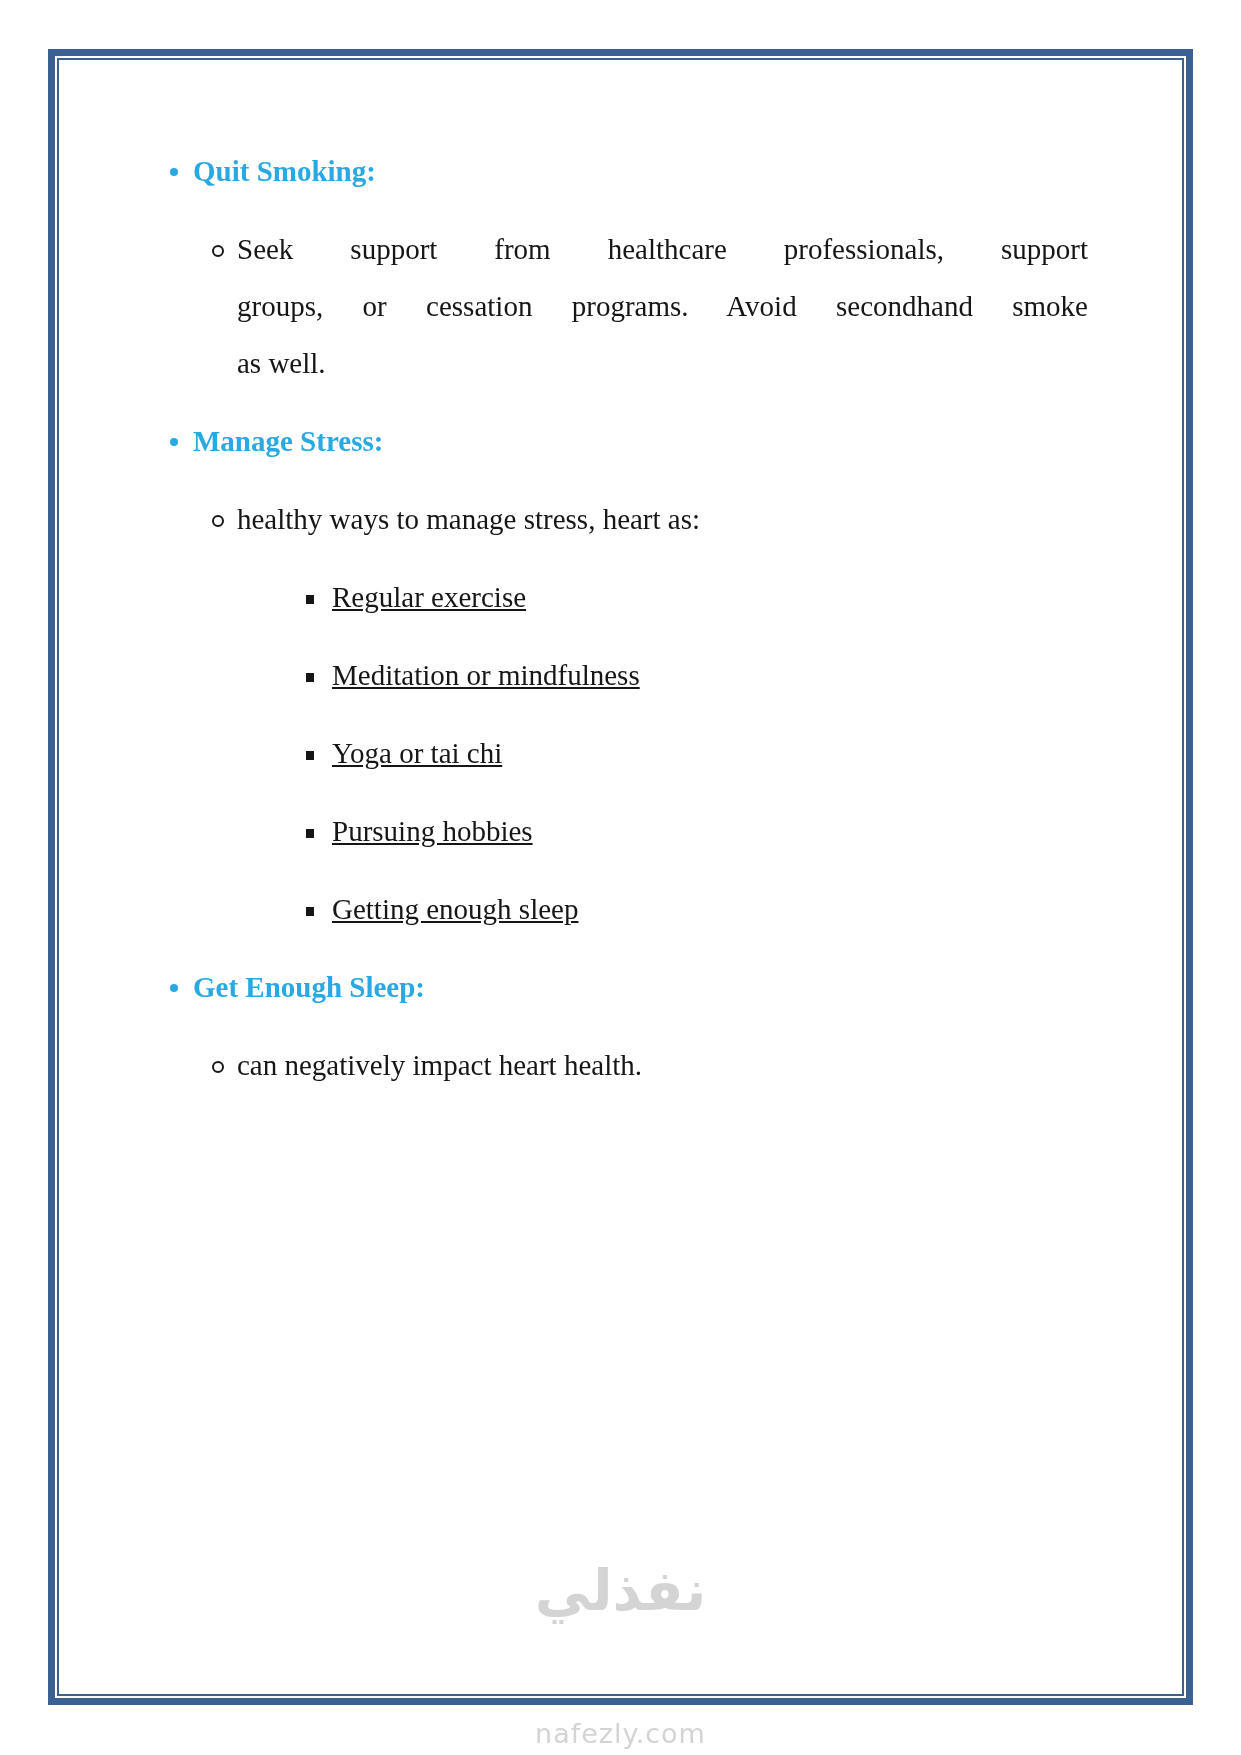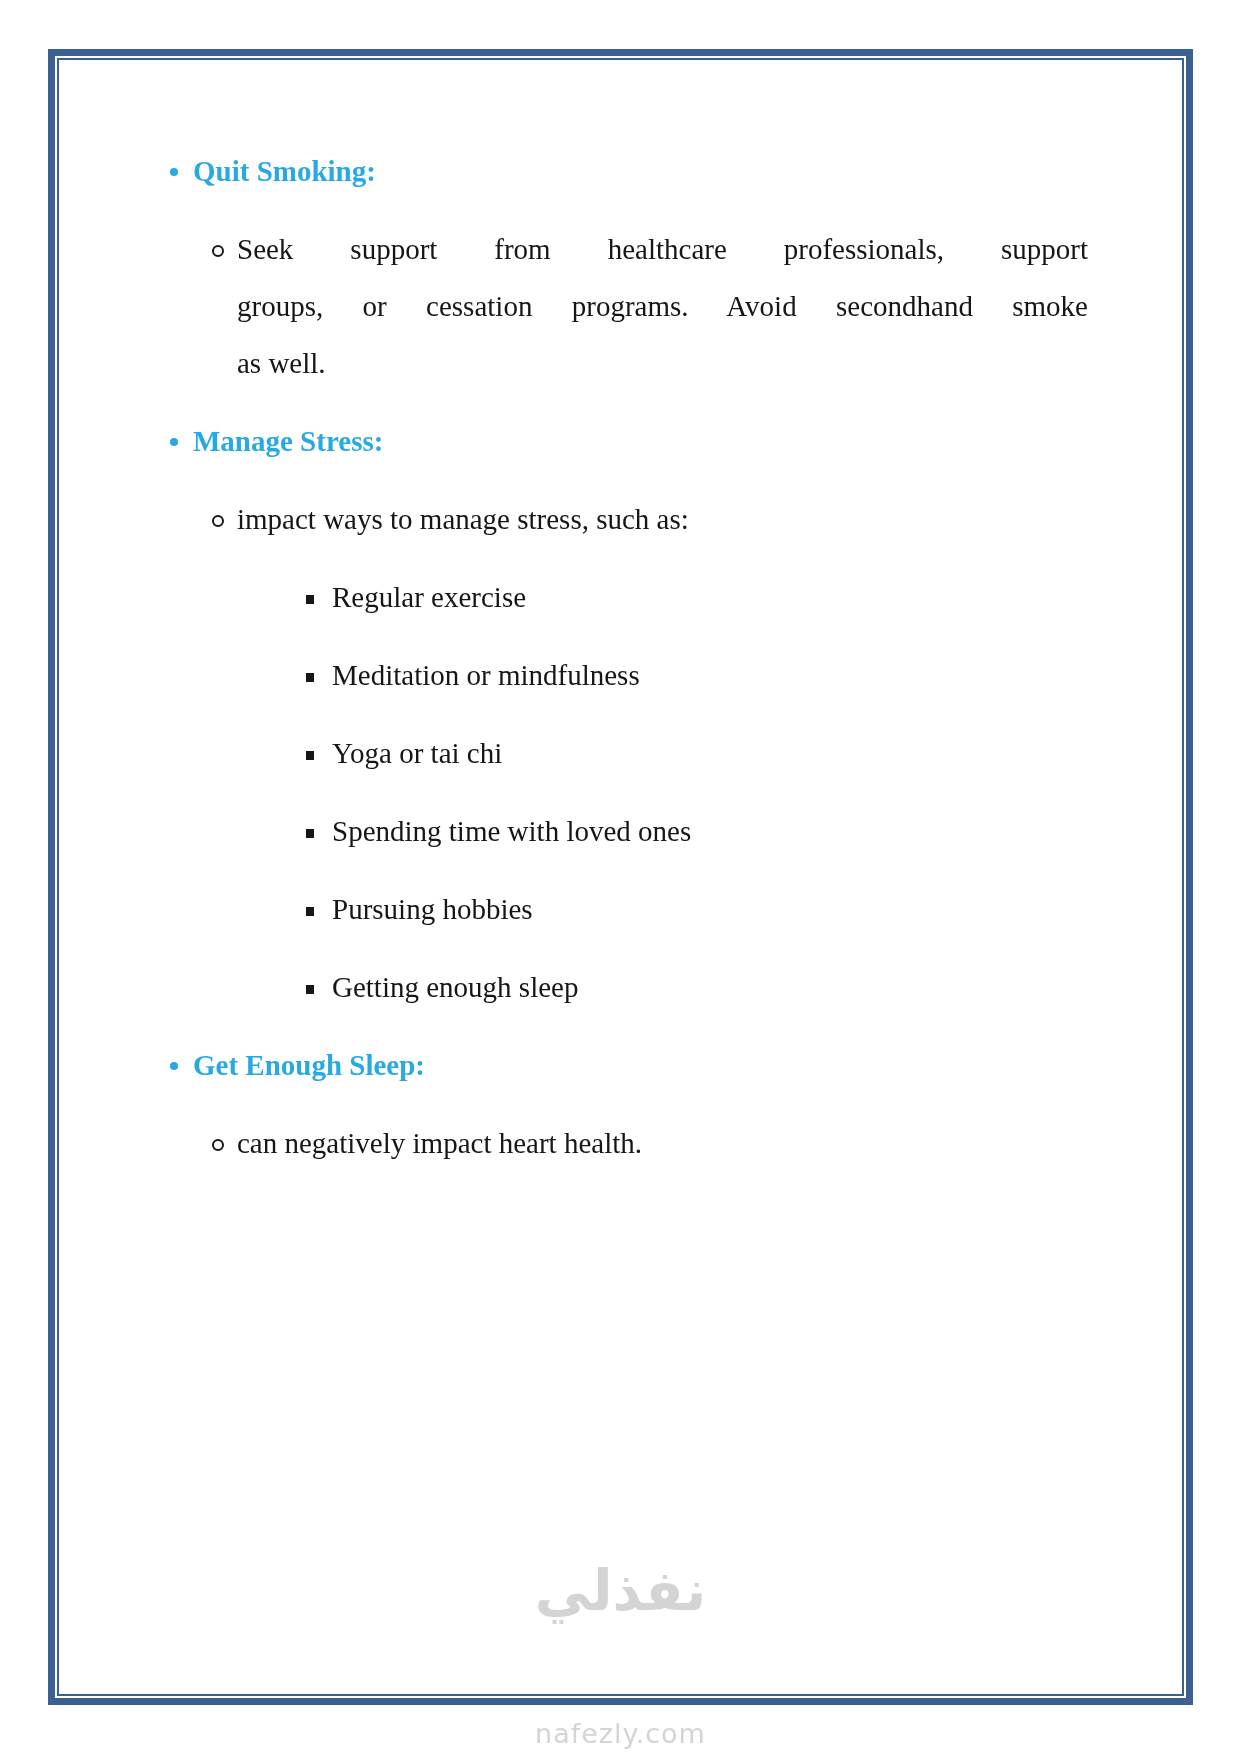--- a/index.html
+++ b/index.html
@@ -42,21 +42,21 @@
     line-height:57px; margin-bottom:21px;
   }
   .pline { text-align:justify; text-align-last:justify; }
   .pline.end { text-align-last:left; }
   .b2 {
     position:absolute; left:212px; top:24px; width:12px; height:12px;
     border:2px solid var(--body-color,#161616); border-radius:50%;
     box-sizing:border-box;
   }
   
-  .s-row { position:relative; padding-left:332px; line-height:57px; margin-bottom:21px; }
+  .s-row { position:relative; padding-left:332px; line-height:57px; margin-bottom:21px;text-decoration:underline; }
   .b3 {
     position:absolute; left:306px; top:26px; width:8px; height:9px;
     background:var(--body-color,#161616);
   }
   
   #watermark-logo {
     position:absolute; left:0; right:0; top:1561px; z-index:5;
     text-align:center; font-family:"DejaVu Sans",sans-serif;
     font-weight:bold; font-size:56px; line-height:60px;
     color:var(--watermark-color,#d6d6d6);
@@ -77,26 +77,25 @@
       <div class="h-row"><span class="b1"></span><span>Quit Smoking:</span></div>
       <div class="p-block">
         <span class="b2"></span>
         <div class="pline">Seek support from healthcare professionals, support</div>
         <div class="pline">groups, or cessation programs. Avoid secondhand smoke</div>
         <div class="pline end">as well.</div>
       </div>
       <div class="h-row"><span class="b1"></span><span>Manage Stress:</span></div>
       <div class="p-block">
         <span class="b2"></span>
-        <div class="pline end">impact ways to manage stress, such as:</div>
+        <div class="pline end">healthy ways to manage stress, heart as:</div>
       </div>
       <div class="s-row"><span class="b3"></span><span>Regular exercise</span></div>
       <div class="s-row"><span class="b3"></span><span>Meditation or mindfulness</span></div>
       <div class="s-row"><span class="b3"></span><span>Yoga or tai chi</span></div>
-      <div class="s-row"><span class="b3"></span><span>Spending time with loved ones</span></div>
       <div class="s-row"><span class="b3"></span><span>Pursuing hobbies</span></div>
       <div class="s-row"><span class="b3"></span><span>Getting enough sleep</span></div>
       <div class="h-row"><span class="b1"></span><span>Get Enough Sleep:</span></div>
       <div class="p-block">
         <span class="b2"></span>
         <div class="pline end">can negatively impact heart health.</div>
       </div>
     </div>
   <div id="watermark-logo">نفذلي</div>
   <div id="watermark-site">nafezly.com</div>

